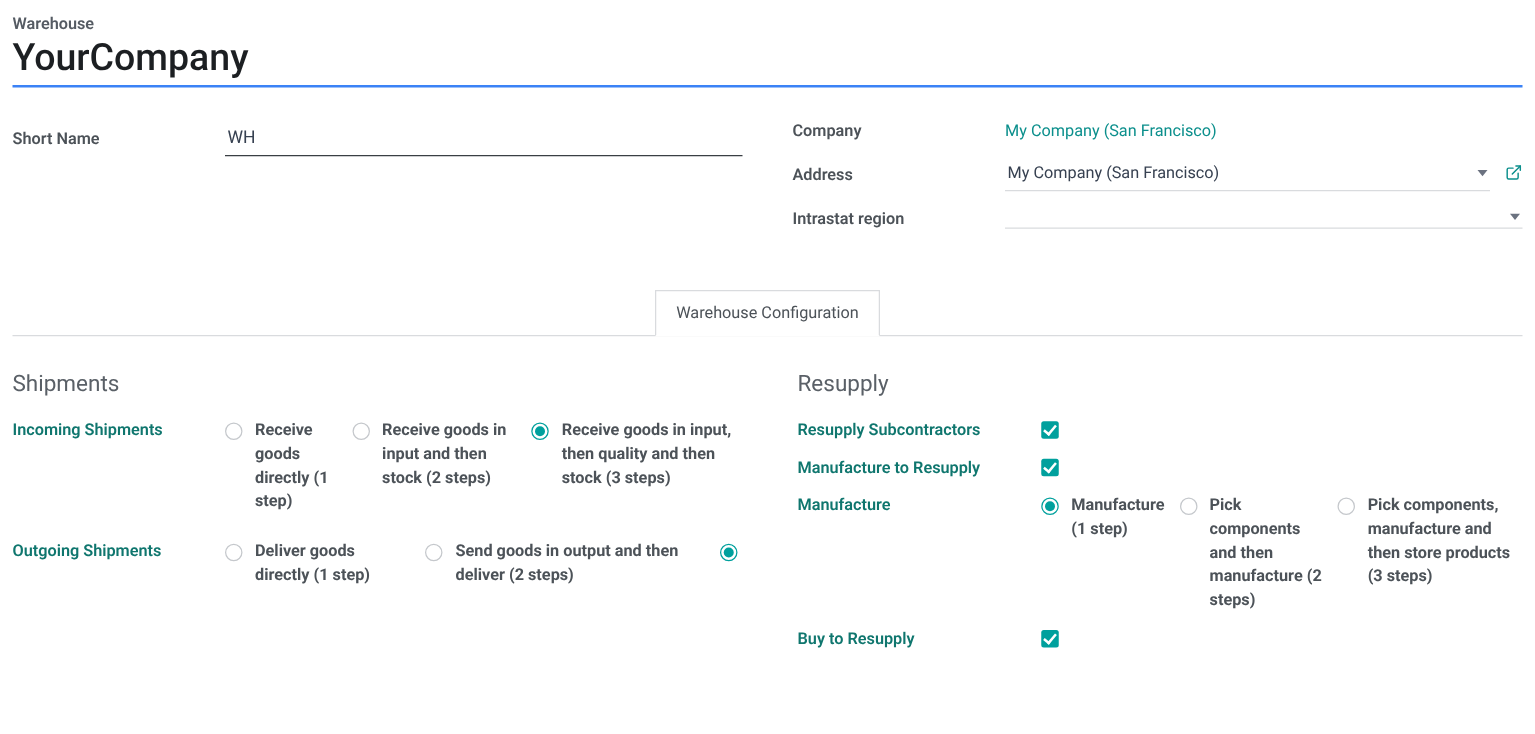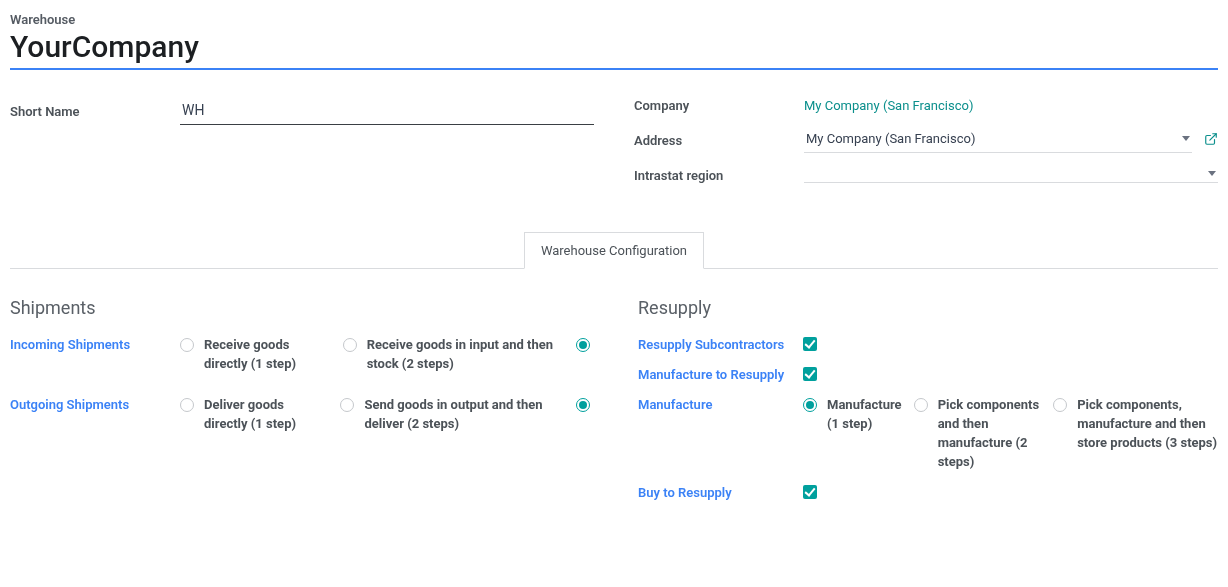--- a/index.html
+++ b/index.html
@@ -118,21 +118,21 @@
   color: #5a6067;
   margin-bottom: 18px;
 }
 .opt-block {
   display: flex;
   margin-bottom: 22px;
 }
 .opt-block .opt-label {
   width: 170px;
   font-weight: 600;
-  color: #3b82f6;
+  color: #0f766e;
   font-size: 13px;
   line-height: 1.4;
 }
 .opt-block .opt-opts {
   flex: 1;
   display: flex;
   flex-direction: row;
   gap: 12px;
   font-weight: bold;
 }
@@ -183,21 +183,21 @@
   width: 4px;
   height: 8px;
   border: solid #fff;
   border-width: 0 2px 2px 0;
   transform: rotate(40deg);
 }
 .resupply-grid .opt-block {
   margin-bottom: 12px;
 }
 .resupply-grid .opt-label {
-  width: 165px;
+  width: 195px;
 }
 </style>
 </head>
 <body>
 
 <div class="breadcrumb-label">Warehouse</div>
 <div class="page-title">YourCompany</div>
 
 <div class="form-top">
   <div class="form-col">
@@ -257,20 +257,21 @@
         <div class="radio-row">
           <div class="radio"></div>
           <div class="radio-text">Receive goods directly (1 step)</div>
         </div>
         <div class="radio-row">
           <div class="radio"></div>
           <div class="radio-text">Receive goods in input and then stock (2 steps)</div>
         </div>
         <div class="radio-row">
           <div class="radio checked"></div>
+          <div class="radio-text">Receive goods in input, then quality and then stock (3 steps)</div>
         </div>
       </div>
     </div>
 
     <div class="opt-block">
       <div class="opt-label">Outgoing Shipments</div>
       <div class="opt-opts">
         <div class="radio-row">
           <div class="radio"></div>
           <div class="radio-text">Deliver goods directly (1 step)</div>

